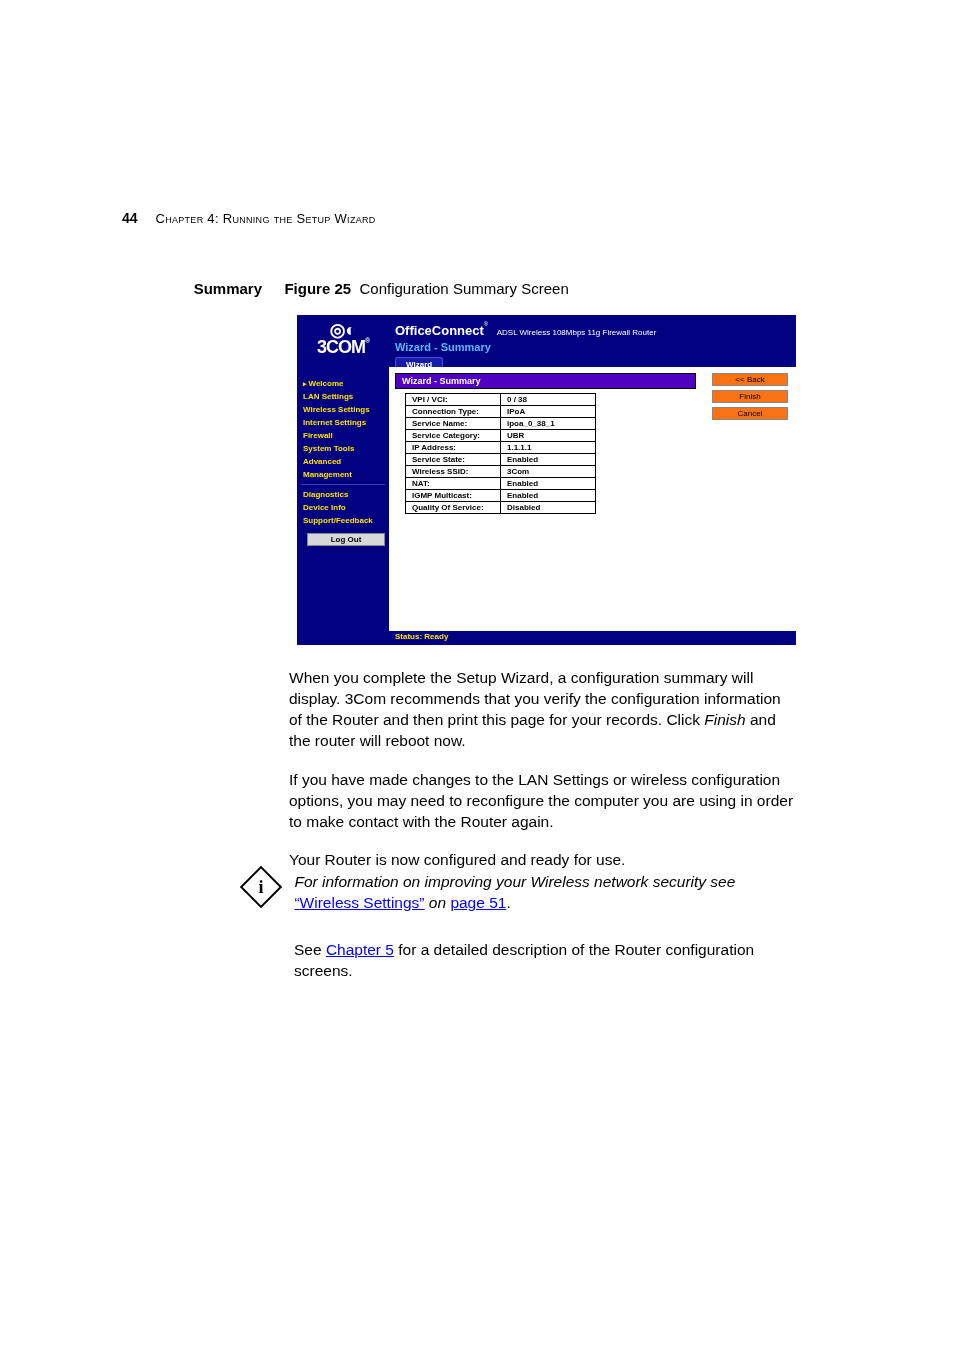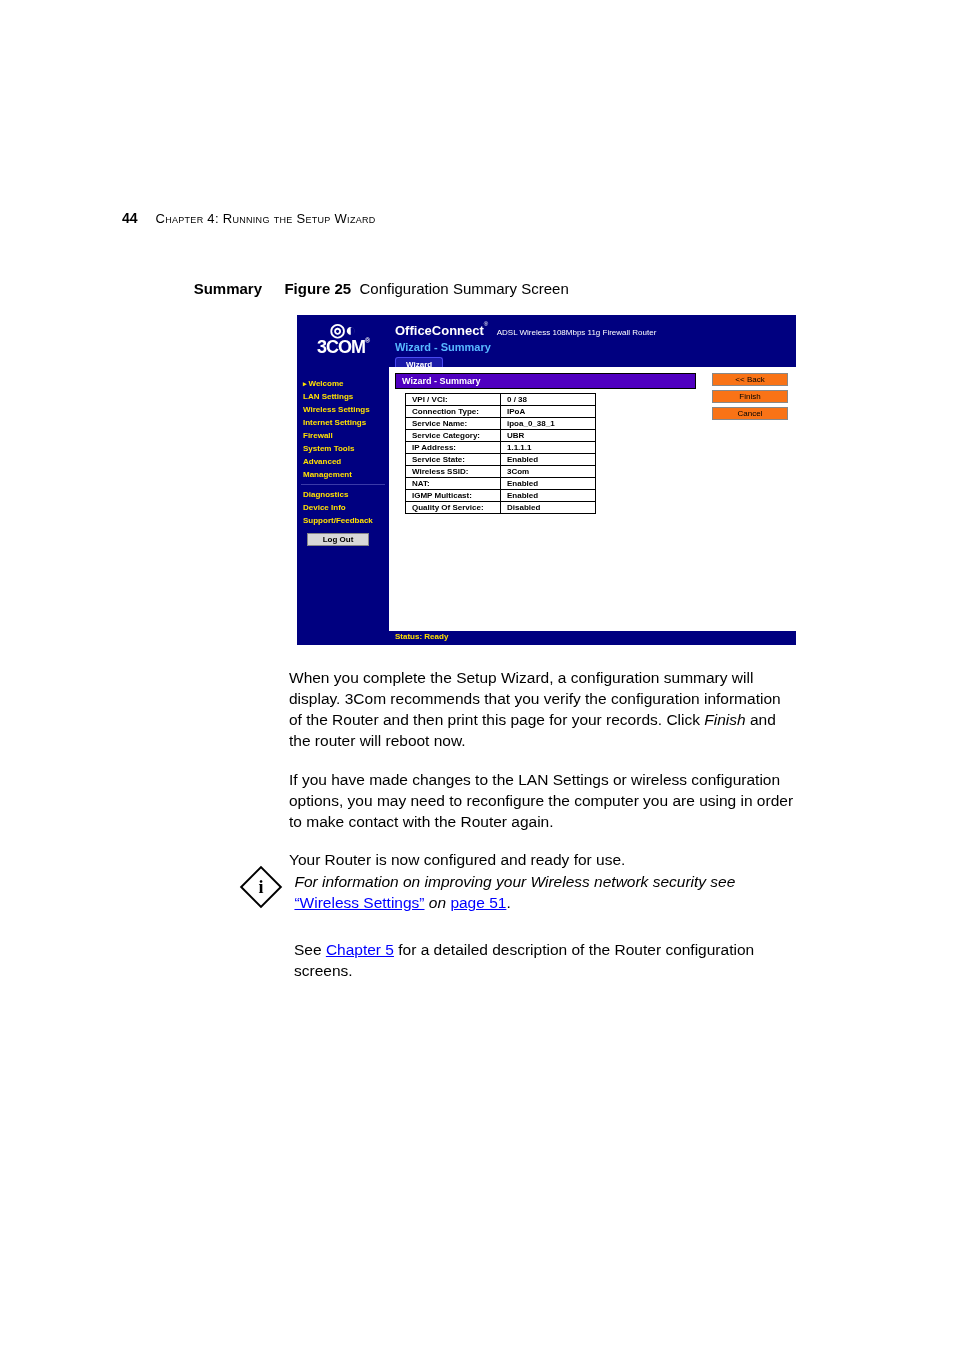--- a/index.html
+++ b/index.html
@@ -89,21 +89,21 @@
     border-top: 1px solid #3a3aa8;
     margin: 3px 4px;
   }
   .shot .sidebar .logout {
     margin: 6px 0 0 10px;
     width: 60px;
     background: #d8d8d8;
     border: 1px solid #888;
     color: #000;
     font-size: 8px;
-    padding: 1px 0;
+    padding: 1px 8px;
     text-align: center;
     cursor: pointer;
   }
   .shot .logo-area {
     position: absolute;
     left: 0; top: 0;
     width: 92px; height: 54px;
     color: #fff;
     text-align: center;
     font-weight: bold;

